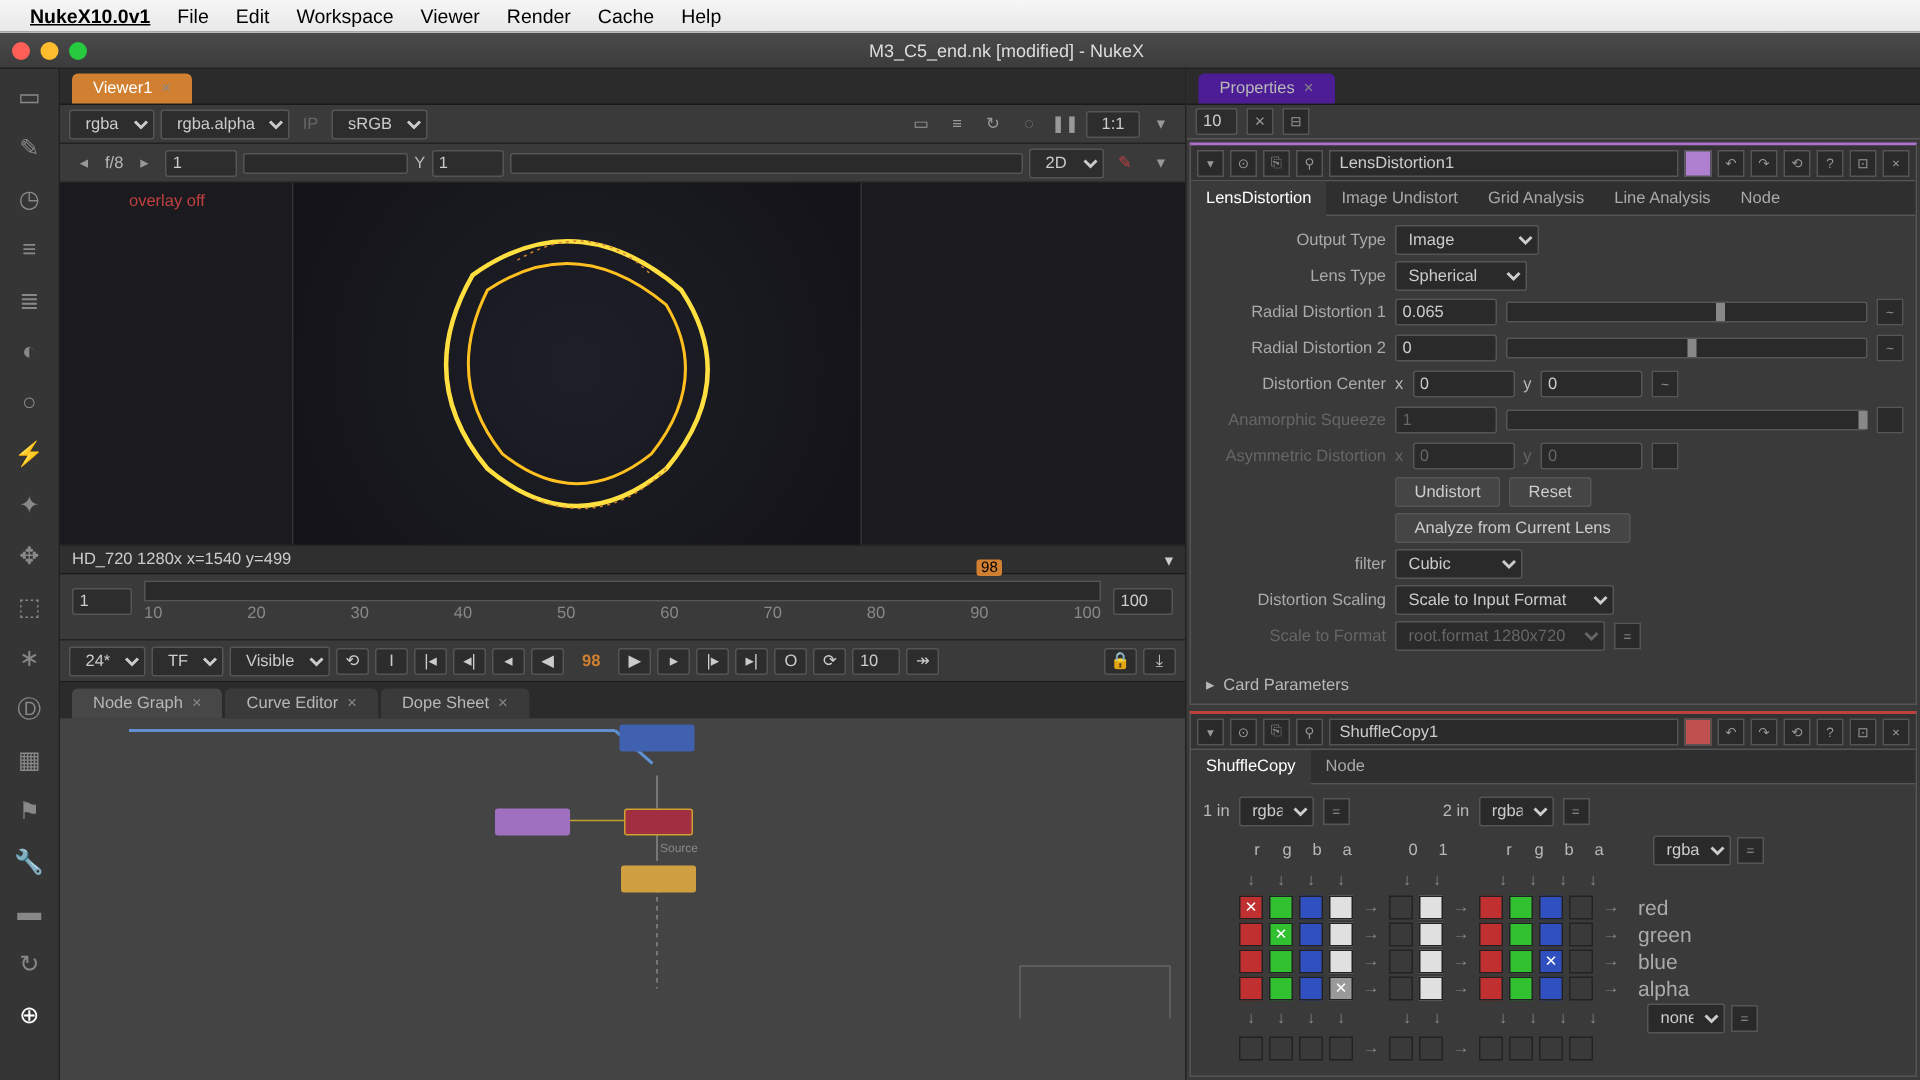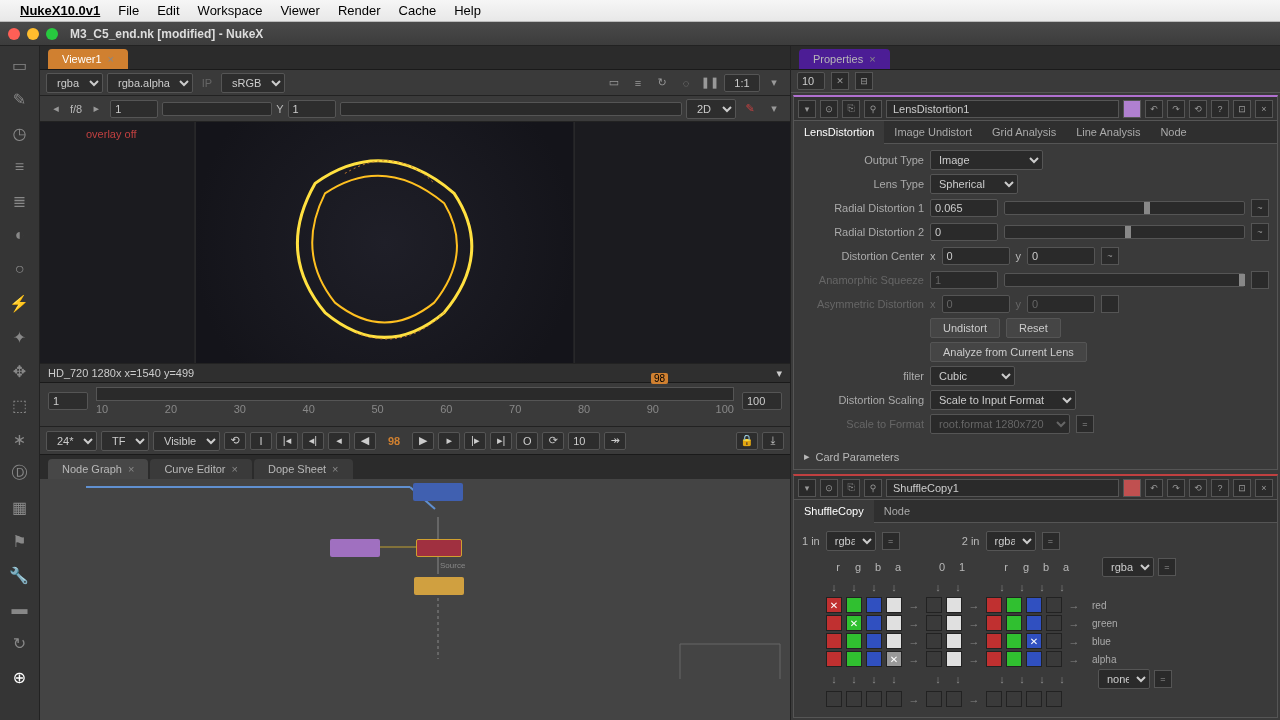--- a/index.html
+++ b/index.html
@@ -7,21 +7,21 @@
 .macos-menubar { height: 22px; background: linear-gradient(#f6f6f6,#e8e8e8); display: flex; align-items: center; padding: 0 8px; color: #000; border-bottom: 1px solid #bbb; }
 .macos-menubar .apple { font-size: 14px; margin-right: 12px; }
 .macos-menubar span { margin-right: 18px; font-size: 13px; }
 .macos-menubar .app-name { font-weight: bold; text-decoration: underline; }
 .titlebar { height: 24px; background: linear-gradient(#4a4a4a,#3c3c3c); display: flex; align-items: center; padding: 0 8px; border-bottom: 1px solid #222; }
 .traffic { display: flex; gap: 7px; margin-right: 12px; }
 .traffic div { width: 12px; height: 12px; border-radius: 50%; }
 .t-close { background: #ff5f56; }
 .t-min { background: #ffbd2e; }
 .t-zoom { background: #27c93f; }
-.titlebar .title { flex: 1; color: #ddd; font-size: 12px; font-weight: bold; }
+.titlebar .title { flex: 1; text-align: center; color: #ddd; font-size: 12px; }
 .main { display: flex; height: calc(720px - 22px - 24px); }
 .toolstrip { width: 40px; background: #353535; border-right: 1px solid #222; display: flex; flex-direction: column; align-items: center; padding-top: 8px; gap: 12px; }
 .toolstrip .tool { width: 22px; height: 22px; color: #888; display: flex; align-items: center; justify-content: center; font-size: 16px; }
 .toolstrip .tool.active { color: #fff; }
 .center { flex: 1; display: flex; flex-direction: column; min-width: 0; }
 .panel-tabs { height: 24px; background: #2b2b2b; display: flex; align-items: flex-end; padding-left: 8px; border-bottom: 1px solid #1a1a1a; }
 .panel-tab { background: #474747; padding: 4px 14px; border-radius: 4px 4px 0 0; margin-right: 2px; display: flex; align-items: center; gap: 6px; }
 .panel-tab.active { background: #d08030; color: #fff; }
 .panel-tab .x { color: #888; cursor: pointer; }
 .viewer-toolbar { height: 26px; background: #3a3a3a; display: flex; align-items: center; padding: 0 6px; gap: 4px; border-bottom: 1px solid #222; }
@@ -66,21 +66,21 @@
 .slider-handle { position:absolute; width:6px; height:12px; background:#888; top:0;}
 .prop-btn { background:#454545; border:1px solid #555; color:#ccc; padding:3px 12px; border-radius:2px;}
 .sq-btn { width:18px; height:18px; background:#2a2a2a; border:1px solid #555; display:flex; align-items:center; justify-content:center; color:#999; font-size:9px;}
 .shuffle-grid { padding:8px; }
 .shuffle-header { display:flex; align-items:center; gap:6px; margin-bottom:6px;}
 .shuffle-row { display:flex; align-items:center; gap:4px; margin-bottom:2px;}
 .shuffle-cell { width:16px; height:16px; border:1px solid #222;}
 .cell-r { background:#c03030;} .cell-g{background:#30c030;} .cell-b{background:#3050c0;} .cell-a{background:#e0e0e0;}
 .cell-off{background:#3a3a3a;} .cell-x{background:#c03030; color:#fff; font-size:10px; display:flex;align-items:center;justify-content:center;}
 .arrow-cell { width:16px; height:16px; display:flex;align-items:center;justify-content:center; color:#888;}
-.out-label { margin-left:6px; font-size:10px; color:#aaa;}
+.out-label { margin-left:6px; font-size:14px; color:#aaa;}
 .card-params { padding:6px 10px; display:flex; align-items:center; gap:6px; }
 .tick-labels { display:flex; justify-content:space-between; font-size:9px; color:#888; margin-top:2px;}
 </style>
 </head>
 <body>
 
 <div class="macos-menubar">
   <span class="apple"></span>
   <span class="app-name">NukeX10.0v1</span>
   <span>File</span>
@@ -283,21 +283,21 @@
       <div class="node-tabs">
         <div class="node-tab active">LensDistortion</div>
         <div class="node-tab">Image Undistort</div>
         <div class="node-tab">Grid Analysis</div>
         <div class="node-tab">Line Analysis</div>
         <div class="node-tab">Node</div>
       </div>
       <div class="prop-rows">
         <div class="prop-row">
             <div class="prop-label">Output Type</div>
-            <select class="prop-select" style="width:113px"><option>Image</option></select>
+            <select class="prop-select" style="width:96px"><option>Image</option></select>
           </div>
         <div class="prop-row">
             <div class="prop-label">Lens Type</div>
             <select class="prop-select" style="width:88px"><option>Spherical</option></select>
           </div>
         <div class="prop-row">
             <div class="prop-label">Radial Distortion 1</div>
             <input class="prop-input" value="0.065" style="">
             <div class="slider">
               <div class="slider-handle" style="left:58%"></div>

